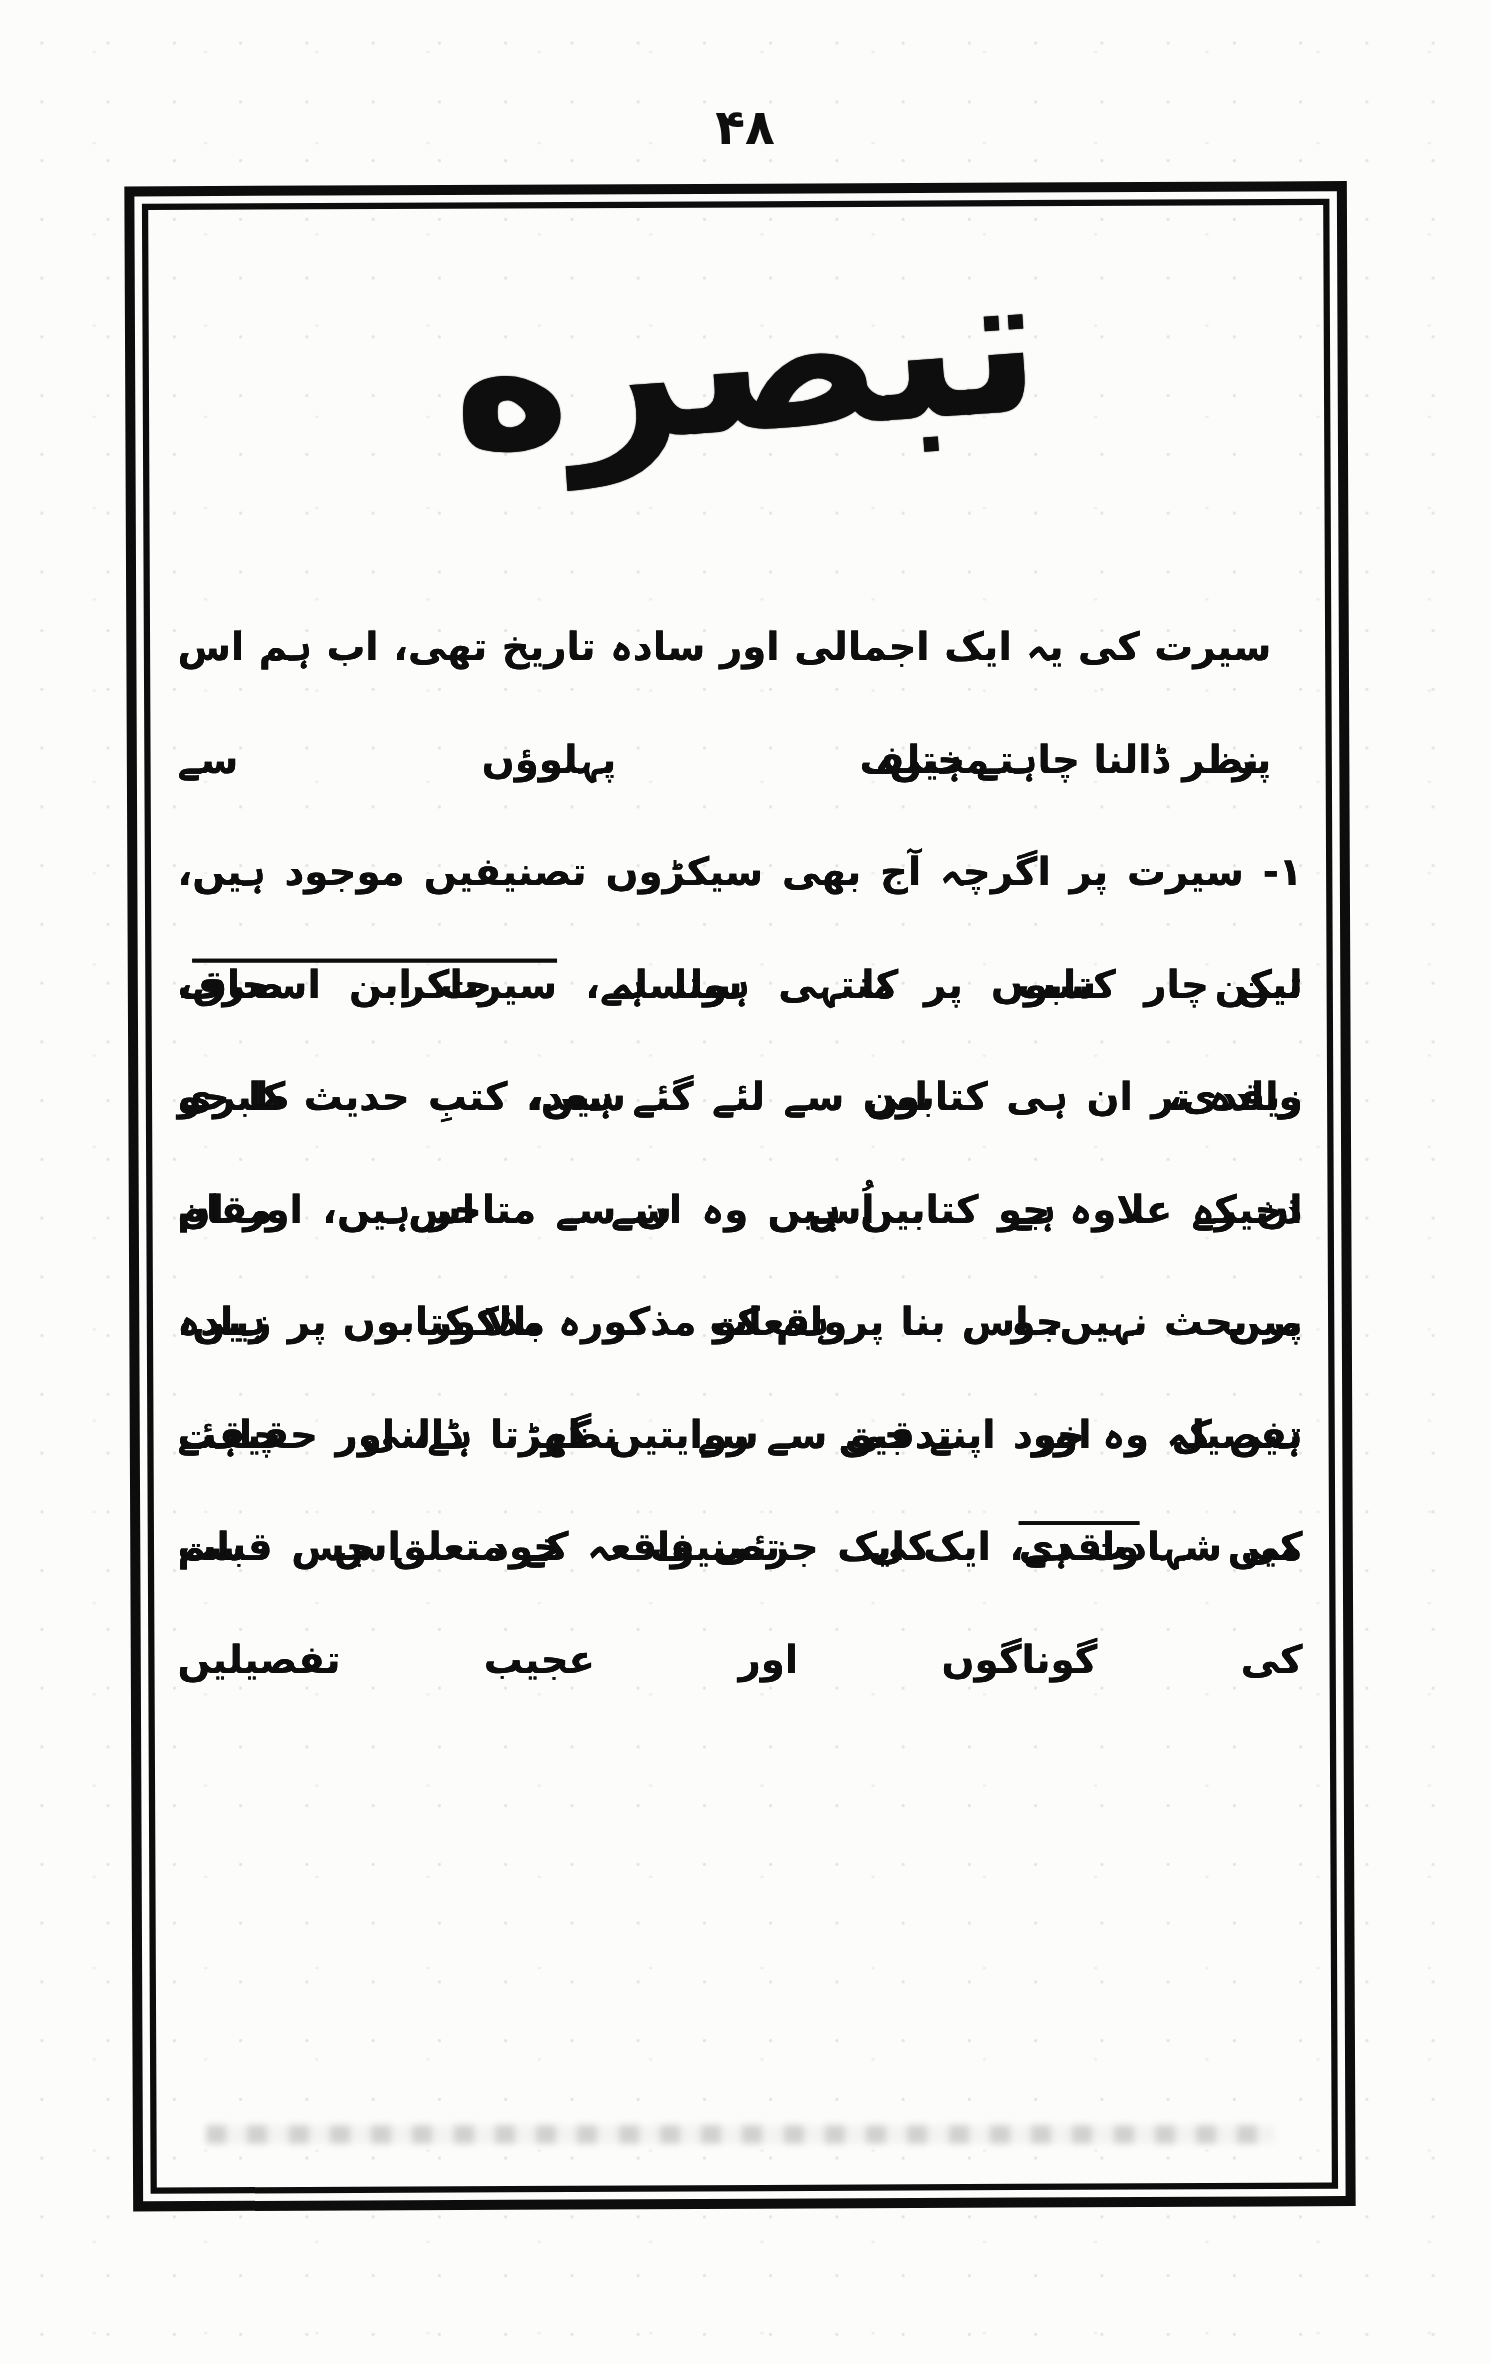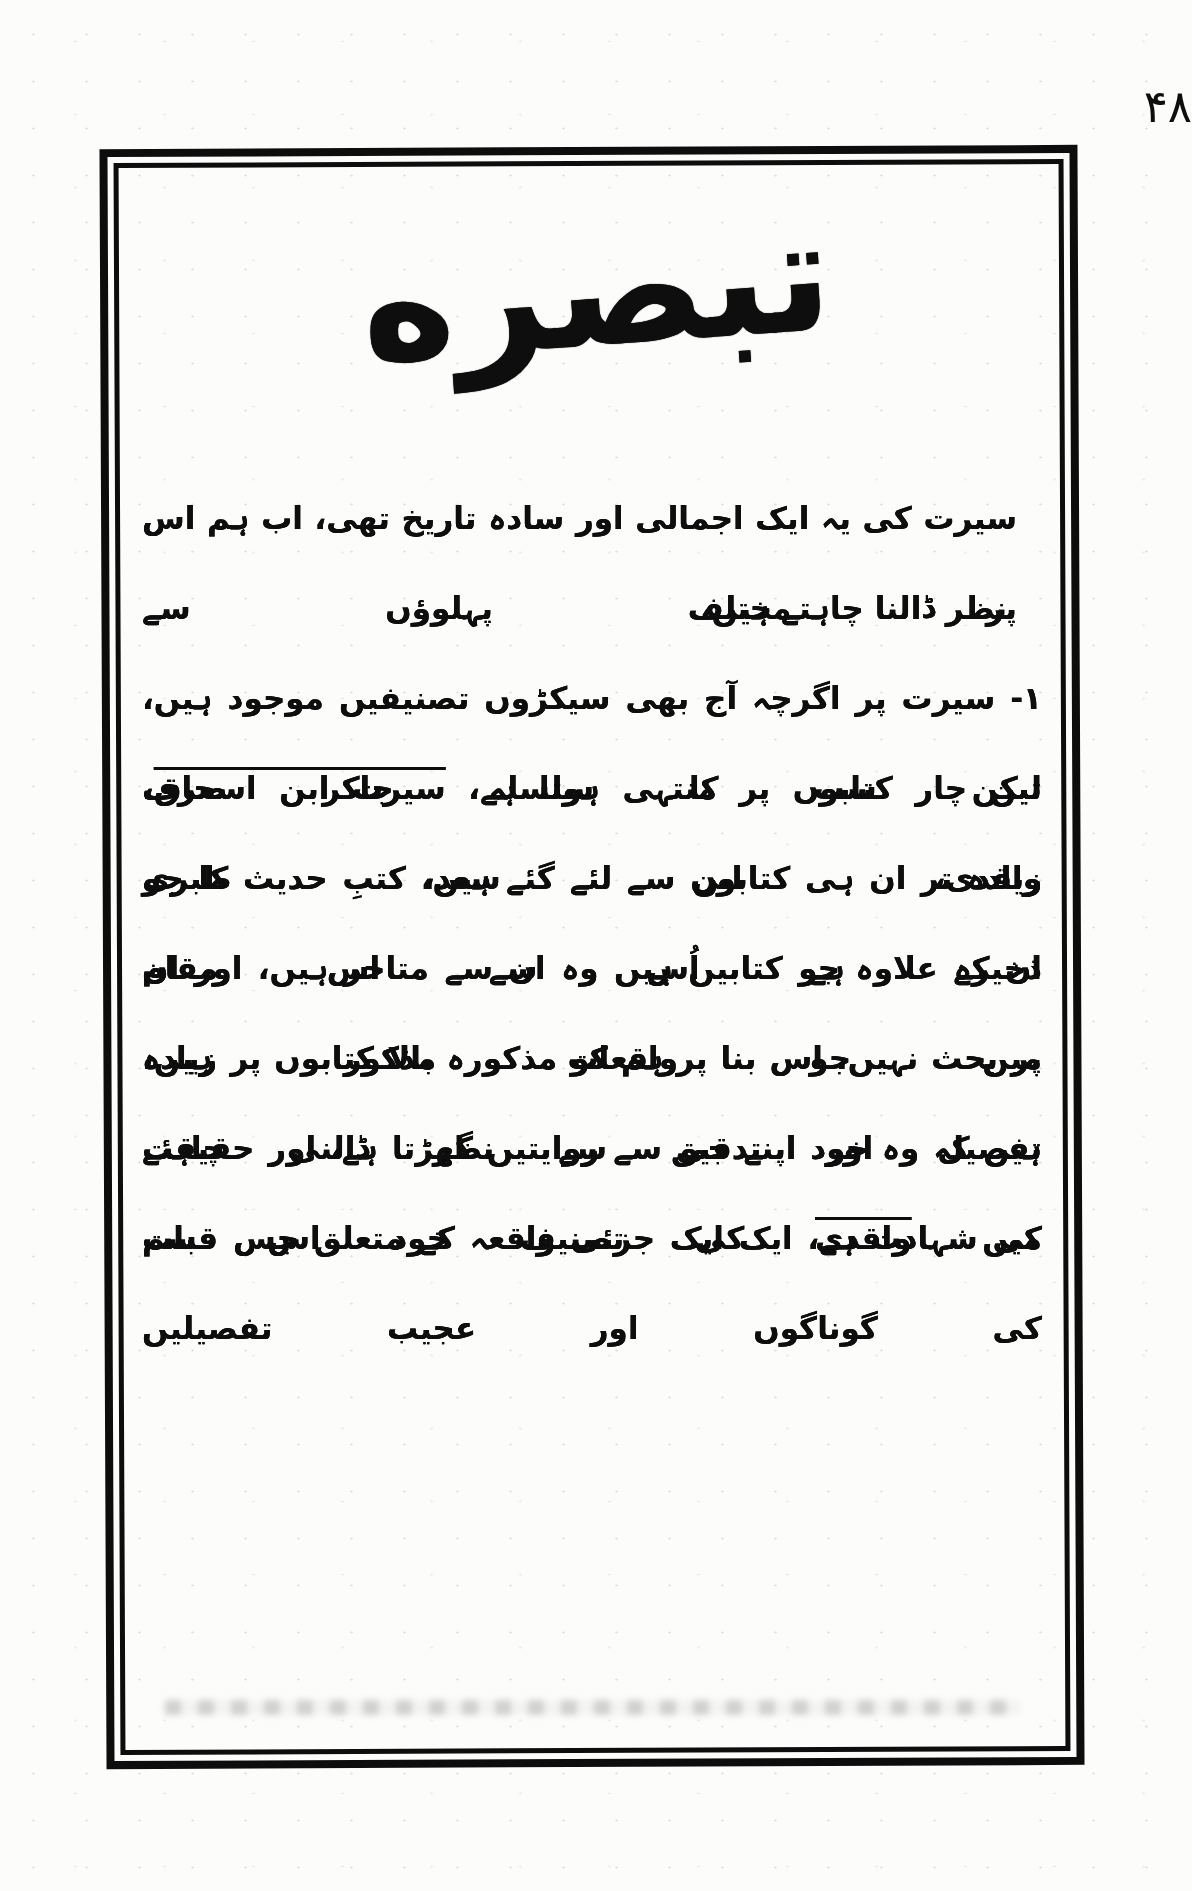--- a/index.html
+++ b/index.html
@@ -15,21 +15,21 @@
   .page::before{
     content:"";position:absolute;inset:0;pointer-events:none;
     background-image:
       radial-gradient(rgba(0,0,0,0.10) 1px, transparent 1.5px),
       radial-gradient(rgba(0,0,0,0.06) 1px, transparent 1.7px);
     background-size:53px 47px, 89px 73px;
     background-position:7px 11px, 31px 5px;
   }
   .page-number{
     position:absolute;top:80px;left:0;width:100%;
-    text-align:right;font-size:45px;font-weight:normal;
+    text-align:center;font-size:39px;font-weight:bold;
     direction:rtl;
   }
   .frame-outer{
     position:absolute;left:103px;top:147px;width:962px;height:1604px;
     border:8px solid #0d0d0d;
     transform:rotate(-0.25deg);
   }
   .frame-inner{
     position:absolute;inset:6px;border:5px solid #0d0d0d;
   }

